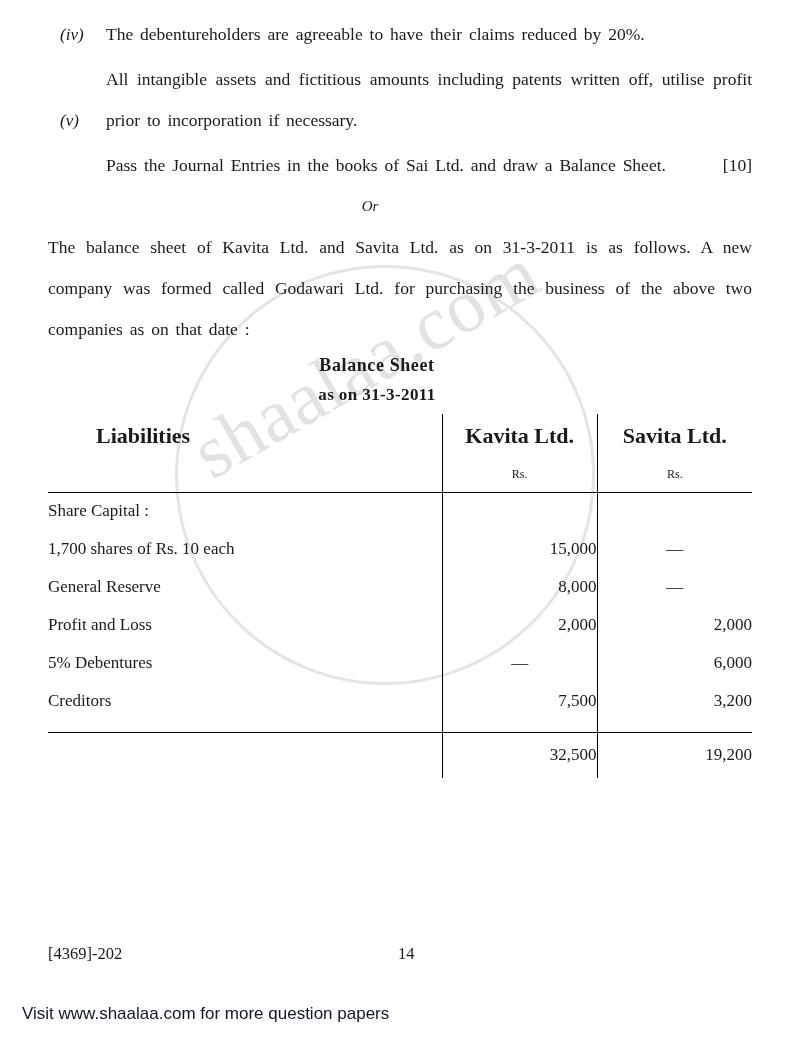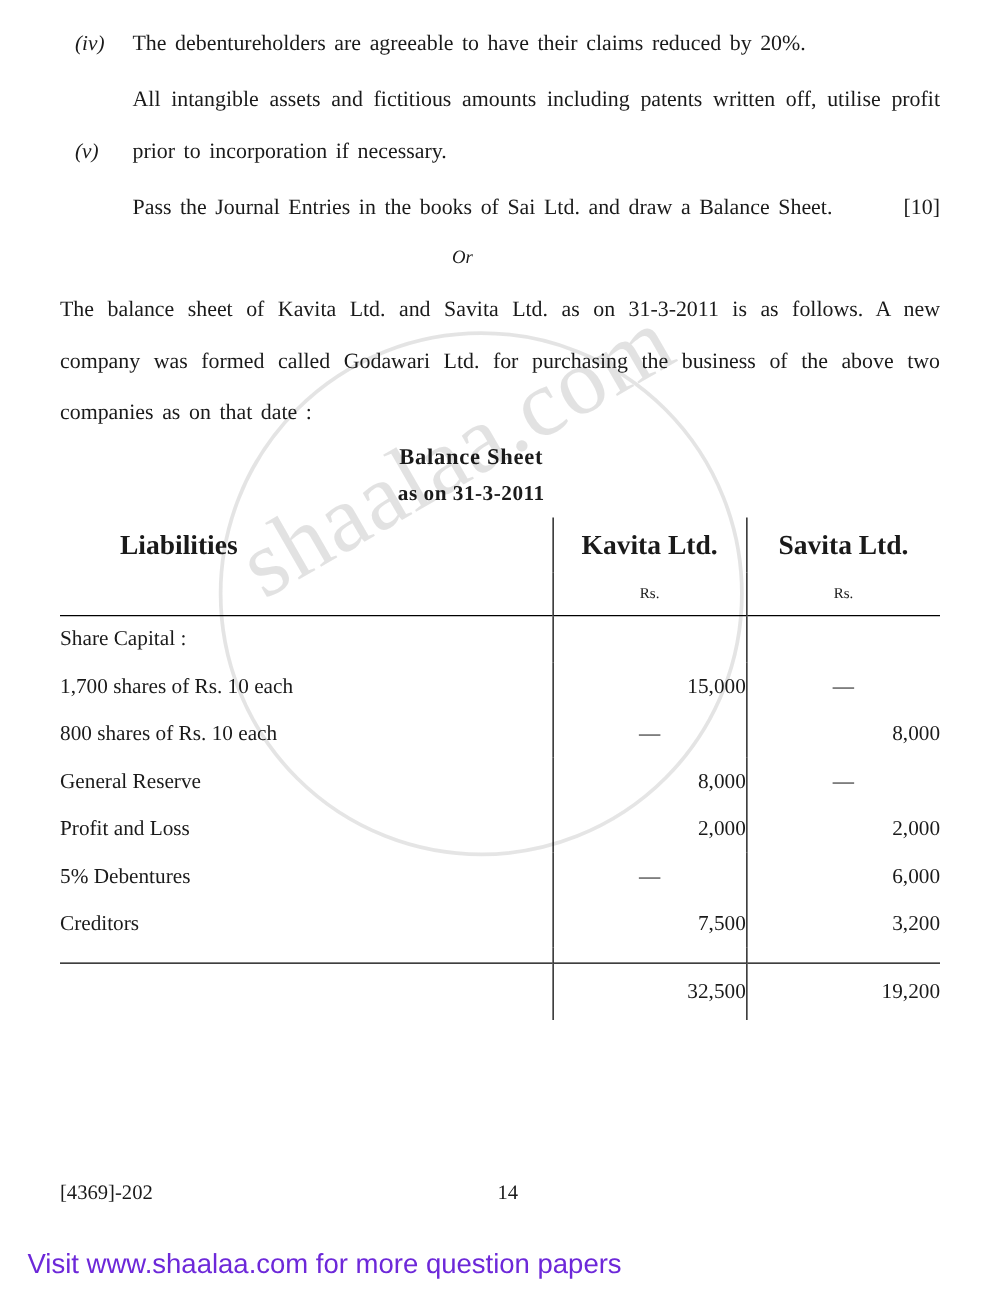--- a/index.html
+++ b/index.html
@@ -185,22 +185,22 @@
     font-size: 16.5px;
   }
   .footer .code { width: 300px; text-align: left; }
   .footer .pageno { flex: 1; text-align: left; padding-left: 50px; }
 
   .visit {
     position: absolute;
     left: 22px;
     bottom: 28px;
     font-family: "Liberation Sans", sans-serif;
-    font-size: 22px;
-    color: #6d28d9;
+    font-size: 17px;
+    color: #0f172a;
     z-index: 10;
   }
 </style>
 </head>
 <body>
 
 <div class="page">
 
   <div class="watermark">
     <div class="ring"></div>
@@ -253,25 +253,20 @@
           <td class="label">Share Capital :</td>
           <td class="num vline-l"></td>
           <td class="num vline-l"></td>
         </tr>
         <tr>
           <td class="label">1,700 shares of Rs. 10 each</td>
           <td class="num vline-l">15,000</td>
           <td class="num dash vline-l">—</td>
         </tr>
         <tr>
-          <td class="label">800 shares of Rs. 10 each</td>
-          <td class="num dash vline-l">—</td>
-          <td class="num vline-l">8,000</td>
-        </tr>
-        <tr>
           <td class="label">General Reserve</td>
           <td class="num vline-l">8,000</td>
           <td class="num dash vline-l">—</td>
         </tr>
         <tr>
           <td class="label">Profit and Loss</td>
           <td class="num vline-l">2,000</td>
           <td class="num vline-l">2,000</td>
         </tr>
         <tr>

